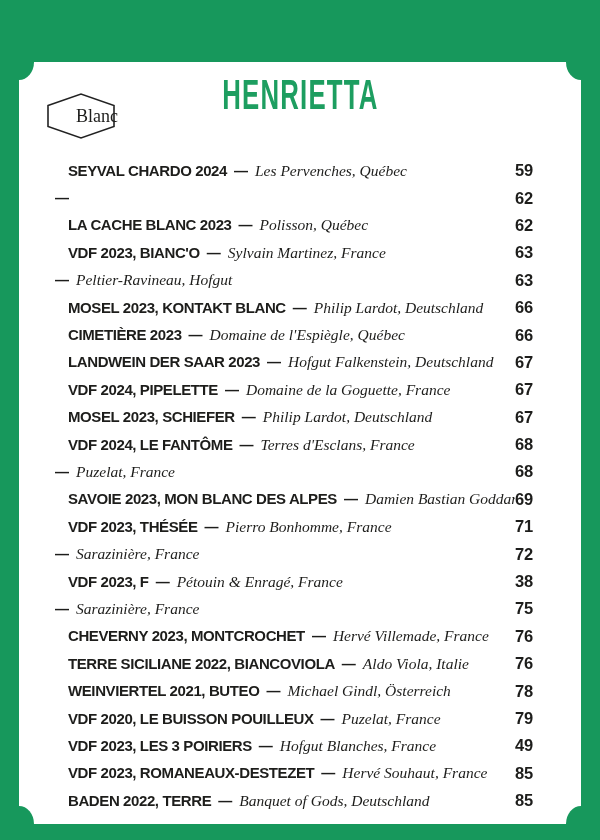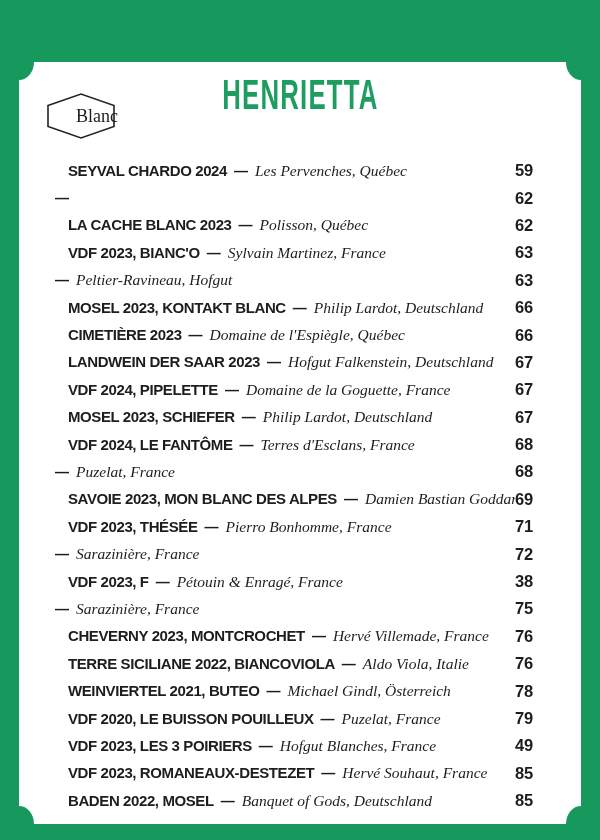--- a/index.html
+++ b/index.html
@@ -321,21 +321,21 @@
     <div class="row-left">
       <span class="wine-name">VDF 2023, ROMANEAUX-DESTEZET</span>
       <span class="dash">—</span>
       <span class="wine-producer">Hervé Souhaut, France</span>
     </div>
     <span class="wine-price">85</span>
   </div>
 
   <div class="wine-row">
     <div class="row-left">
-      <span class="wine-name">BADEN 2022, MOSEL</span>
+      <span class="wine-name">BADEN 2022, TERRE</span>
       <span class="dash">—</span>
       <span class="wine-producer">Banquet of Gods, Deutschland</span>
     </div>
     <span class="wine-price">85</span>
   </div>
 </div>
 
 </div>
 
 </body></html>

